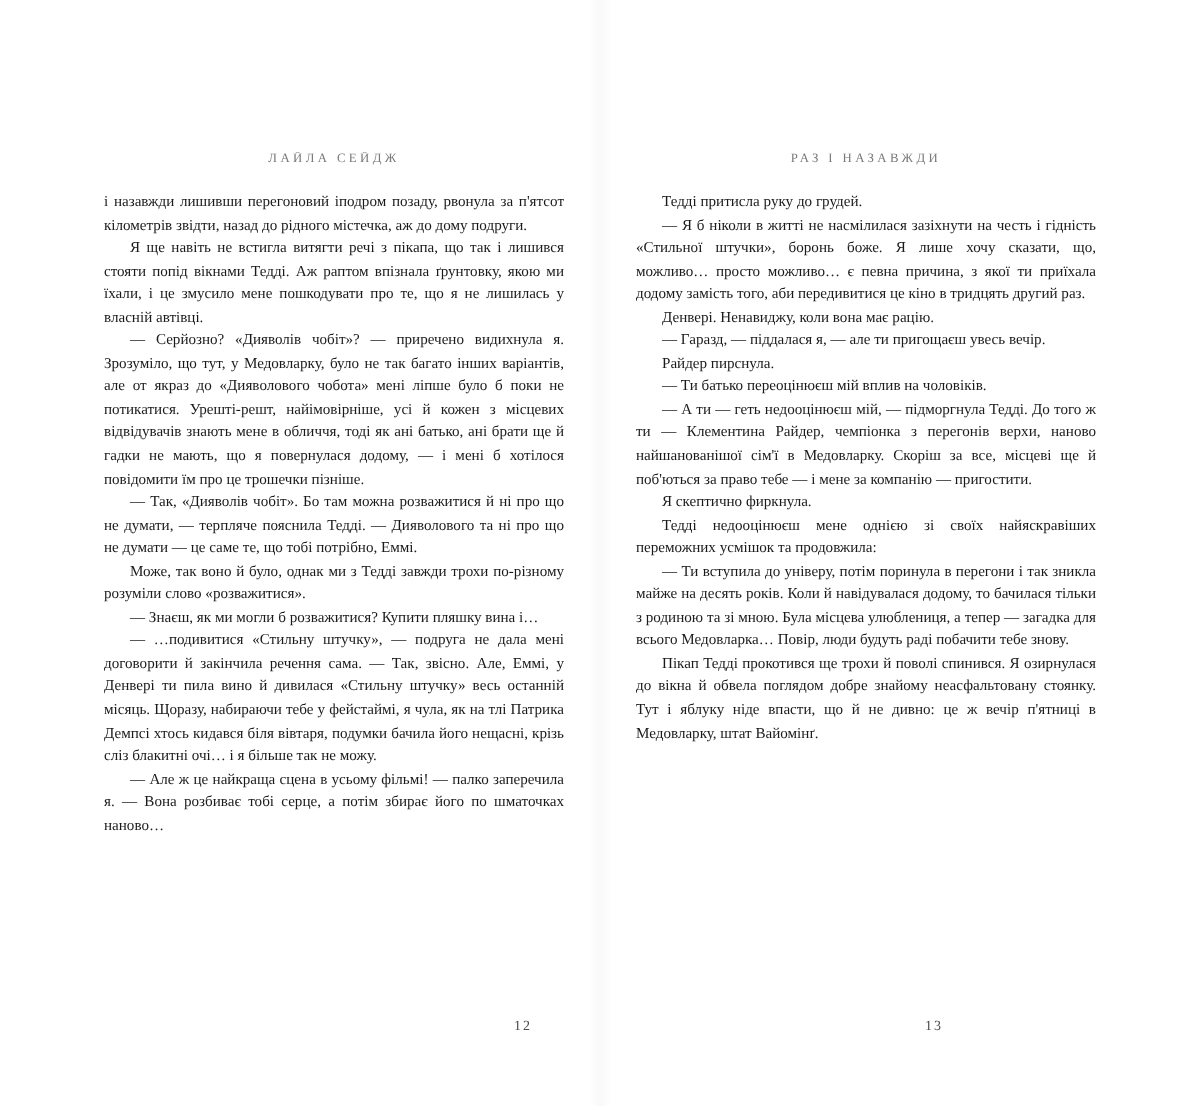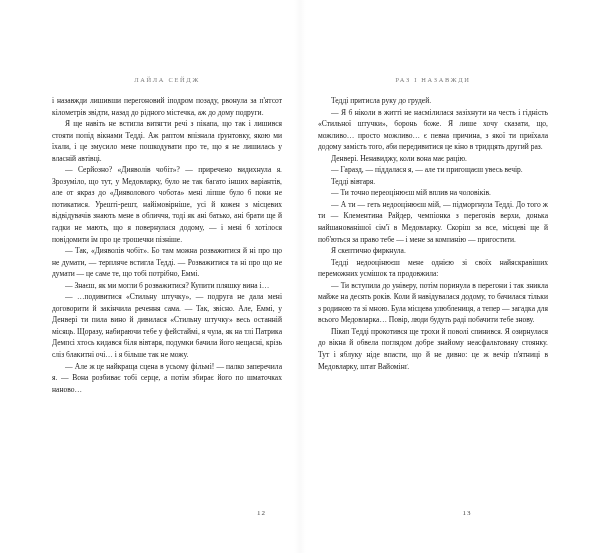--- a/index.html
+++ b/index.html
@@ -92,38 +92,39 @@
 <body>
 
 <div class="spread">
 
   <div class="page page-left">
     <div class="running-head">ЛАЙЛА СЕЙДЖ</div>
     <div class="body-text">
       <p class="noind">і назавжди лишивши перегоновий іподром позаду, рвонула за п'ятсот кілометрів звідти, назад до рідного містечка, аж до дому подруги.</p>
       <p class="ind">Я ще навіть не встигла витягти речі з пікапа, що так і лишився стояти попід вікнами Тедді. Аж раптом впізнала ґрунтовку, якою ми їхали, і це змусило мене пошкодувати про те, що я не лишилась у власній автівці.</p>
       <p class="ind">— Серйозно? «Дияволів чобіт»? — приречено видихнула я. Зрозуміло, що тут, у Медовларку, було не так багато інших варіантів, але от якраз до «Дияволового чобота» мені ліпше було б поки не потикатися. Урешті-решт, найімовірніше, усі й кожен з місцевих відвідувачів знають мене в обличчя, тоді як ані батько, ані брати ще й гадки не мають, що я повернулася додому, — і мені б хотілося повідомити їм про це трошечки пізніше.</p>
-      <p class="ind">— Так, «Дияволів чобіт». Бо там можна розважитися й ні про що не думати, — терпляче встигла Тедді. — Розважитися та ні про що не думати — це саме те, що тобі потрібно, Еммі.</p>
+      <p class="ind">— Так, «Дияволів чобіт». Бо там можна розважитися й ні про що не думати, — терпляче пояснила Тедді. — Дияволового та ні про що не думати — це саме те, що тобі потрібно, Еммі.</p>
+      <p class="ind">Може, так воно й було, однак ми з Тедді завжди трохи по-різному розуміли слово «розважитися».</p>
       <p class="ind">— Знаєш, як ми могли б розважитися? Купити пляшку вина і…</p>
       <p class="ind">— …подивитися «Стильну штучку», — подруга не дала мені договорити й закінчила речення сама. — Так, звісно. Але, Еммі, у Денвері ти пила вино й дивилася «Стильну штучку» весь останній місяць. Щоразу, набираючи тебе у фейстаймі, я чула, як на тлі Патрика Демпсі хтось кидався біля вівтаря, подумки бачила його нещасні, крізь сліз блакитні очі… і я більше так не можу.</p>
       <p class="ind">— Але ж це найкраща сцена в усьому фільмі! — палко заперечила я. — Вона розбиває тобі серце, а потім збирає його по шматочках наново…</p>
     </div>
     <div class="folio">12</div>
   </div>
 
   <div class="page page-right">
     <div class="running-head">РАЗ І НАЗАВЖДИ</div>
     <div class="body-text">
       <p class="ind">Тедді притисла руку до грудей.</p>
       <p class="ind">— Я б ніколи в житті не насмілилася зазіхнути на честь і гідність «Стильної штучки», боронь боже. Я лише хочу сказати, що, можливо… просто можливо… є певна причина, з якої ти приїхала додому замість того, аби передивитися це кіно в тридцять другий раз.</p>
       <p class="ind">Денвері. Ненавиджу, коли вона має рацію.</p>
       <p class="ind">— Гаразд, — піддалася я, — але ти пригощаєш увесь вечір.</p>
-      <p class="ind">Тедді вівтаря.</p>
-      <p class="ind">— Ти точно переоцінюєш мій вплив на чоловіків.</p>
-      <p class="ind">— А ти — геть недооцінюєш мій, — підморгнула Тедді. До того ж ти — Клементина Райдер, чемпіонка з перегонів верхи, донька найшанованішої сім'ї в Медовларку. Скоріш за все, місцеві ще й поб'ються за право тебе — і мене за компанію — пригостити.</p>
+      <p class="ind">Райдер пирснула.</p>
+      <p class="ind">— Ти батько переоцінюєш мій вплив на чоловіків.</p>
+      <p class="ind">— А ти — геть недооцінюєш мій, — підморгнула Тедді. До того ж ти — Клементина Райдер, чемпіонка з перегонів верхи, наново найшанованішої сім'ї в Медовларку. Скоріш за все, місцеві ще й поб'ються за право тебе — і мене за компанію — пригостити.</p>
       <p class="ind">Я скептично фиркнула.</p>
       <p class="ind">Тедді недооцінюєш мене однією зі своїх найяскравіших переможних усмішок та продовжила:</p>
       <p class="ind">— Ти вступила до універу, потім поринула в перегони і так зникла майже на десять років. Коли й навідувалася додому, то бачилася тільки з родиною та зі мною. Була місцева улюблениця, а тепер — загадка для всього Медовларка… Повір, люди будуть раді побачити тебе знову.</p>
       <p class="ind">Пікап Тедді прокотився ще трохи й поволі спинився. Я озирнулася до вікна й обвела поглядом добре знайому неасфальтовану стоянку. Тут і яблуку ніде впасти, що й не дивно: це ж вечір п'ятниці в Медовларку, штат Вайомінґ.</p>
     </div>
     <div class="folio">13</div>
   </div>
 
   <div class="gutter-shade"></div>
 </div>

